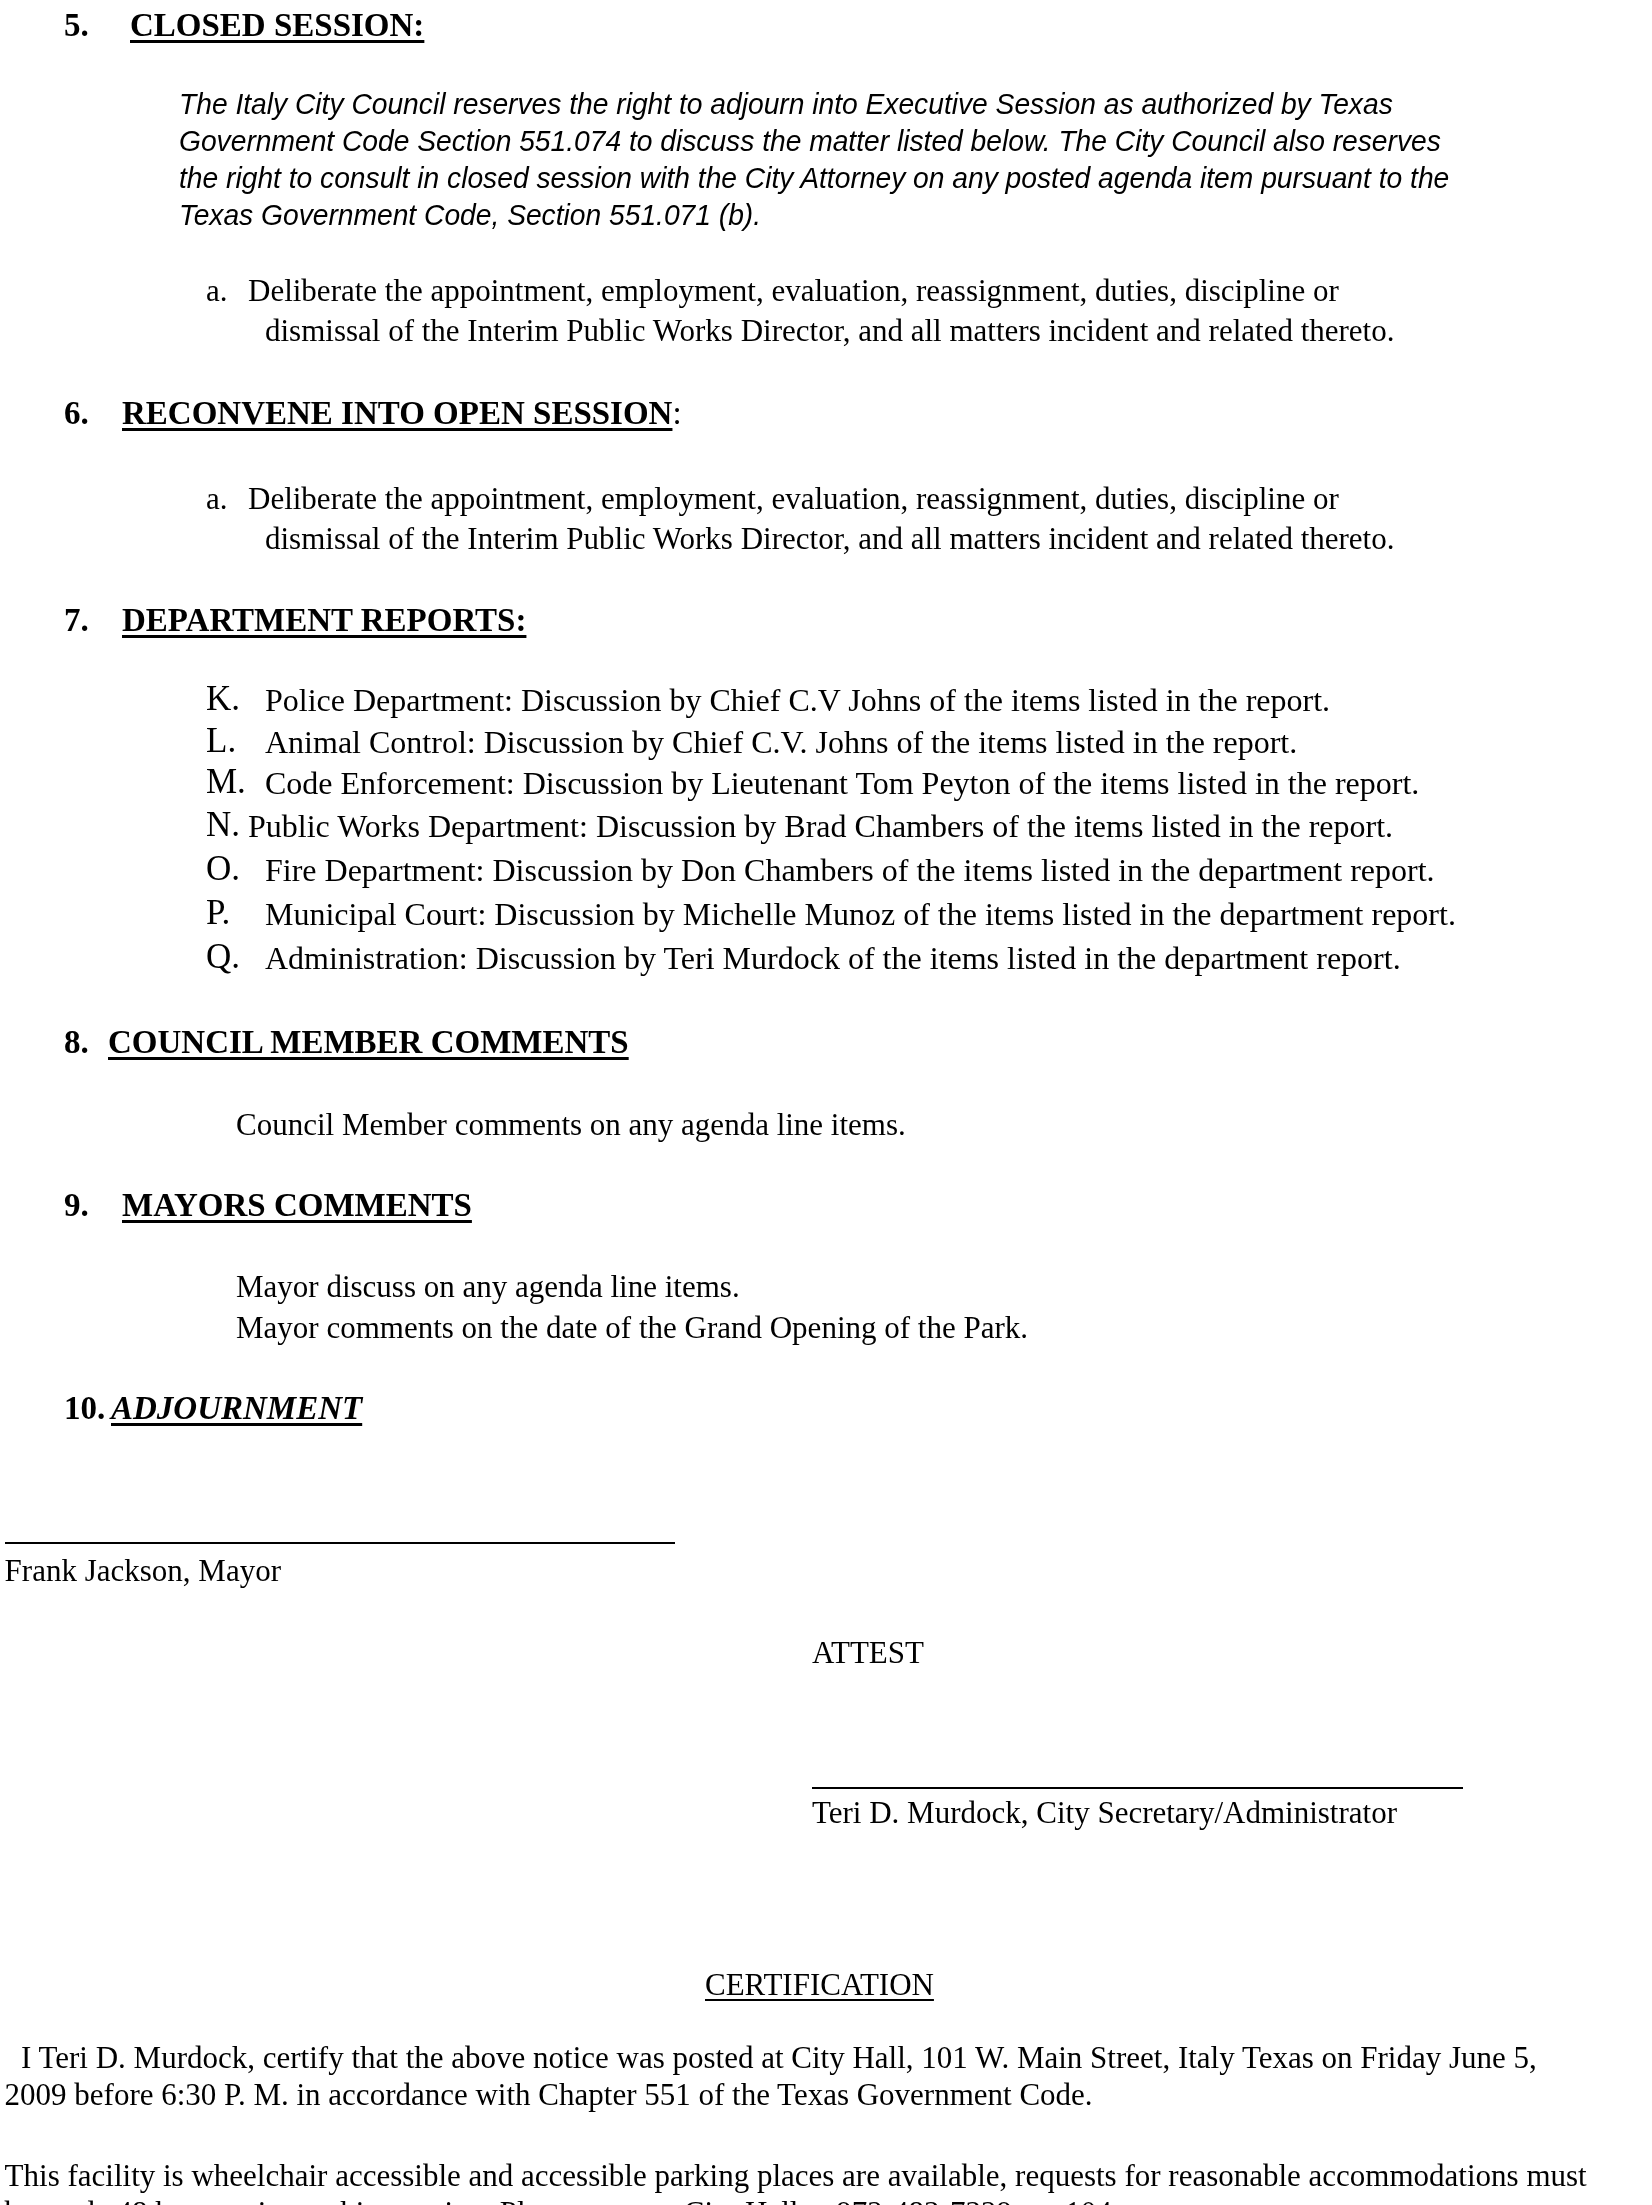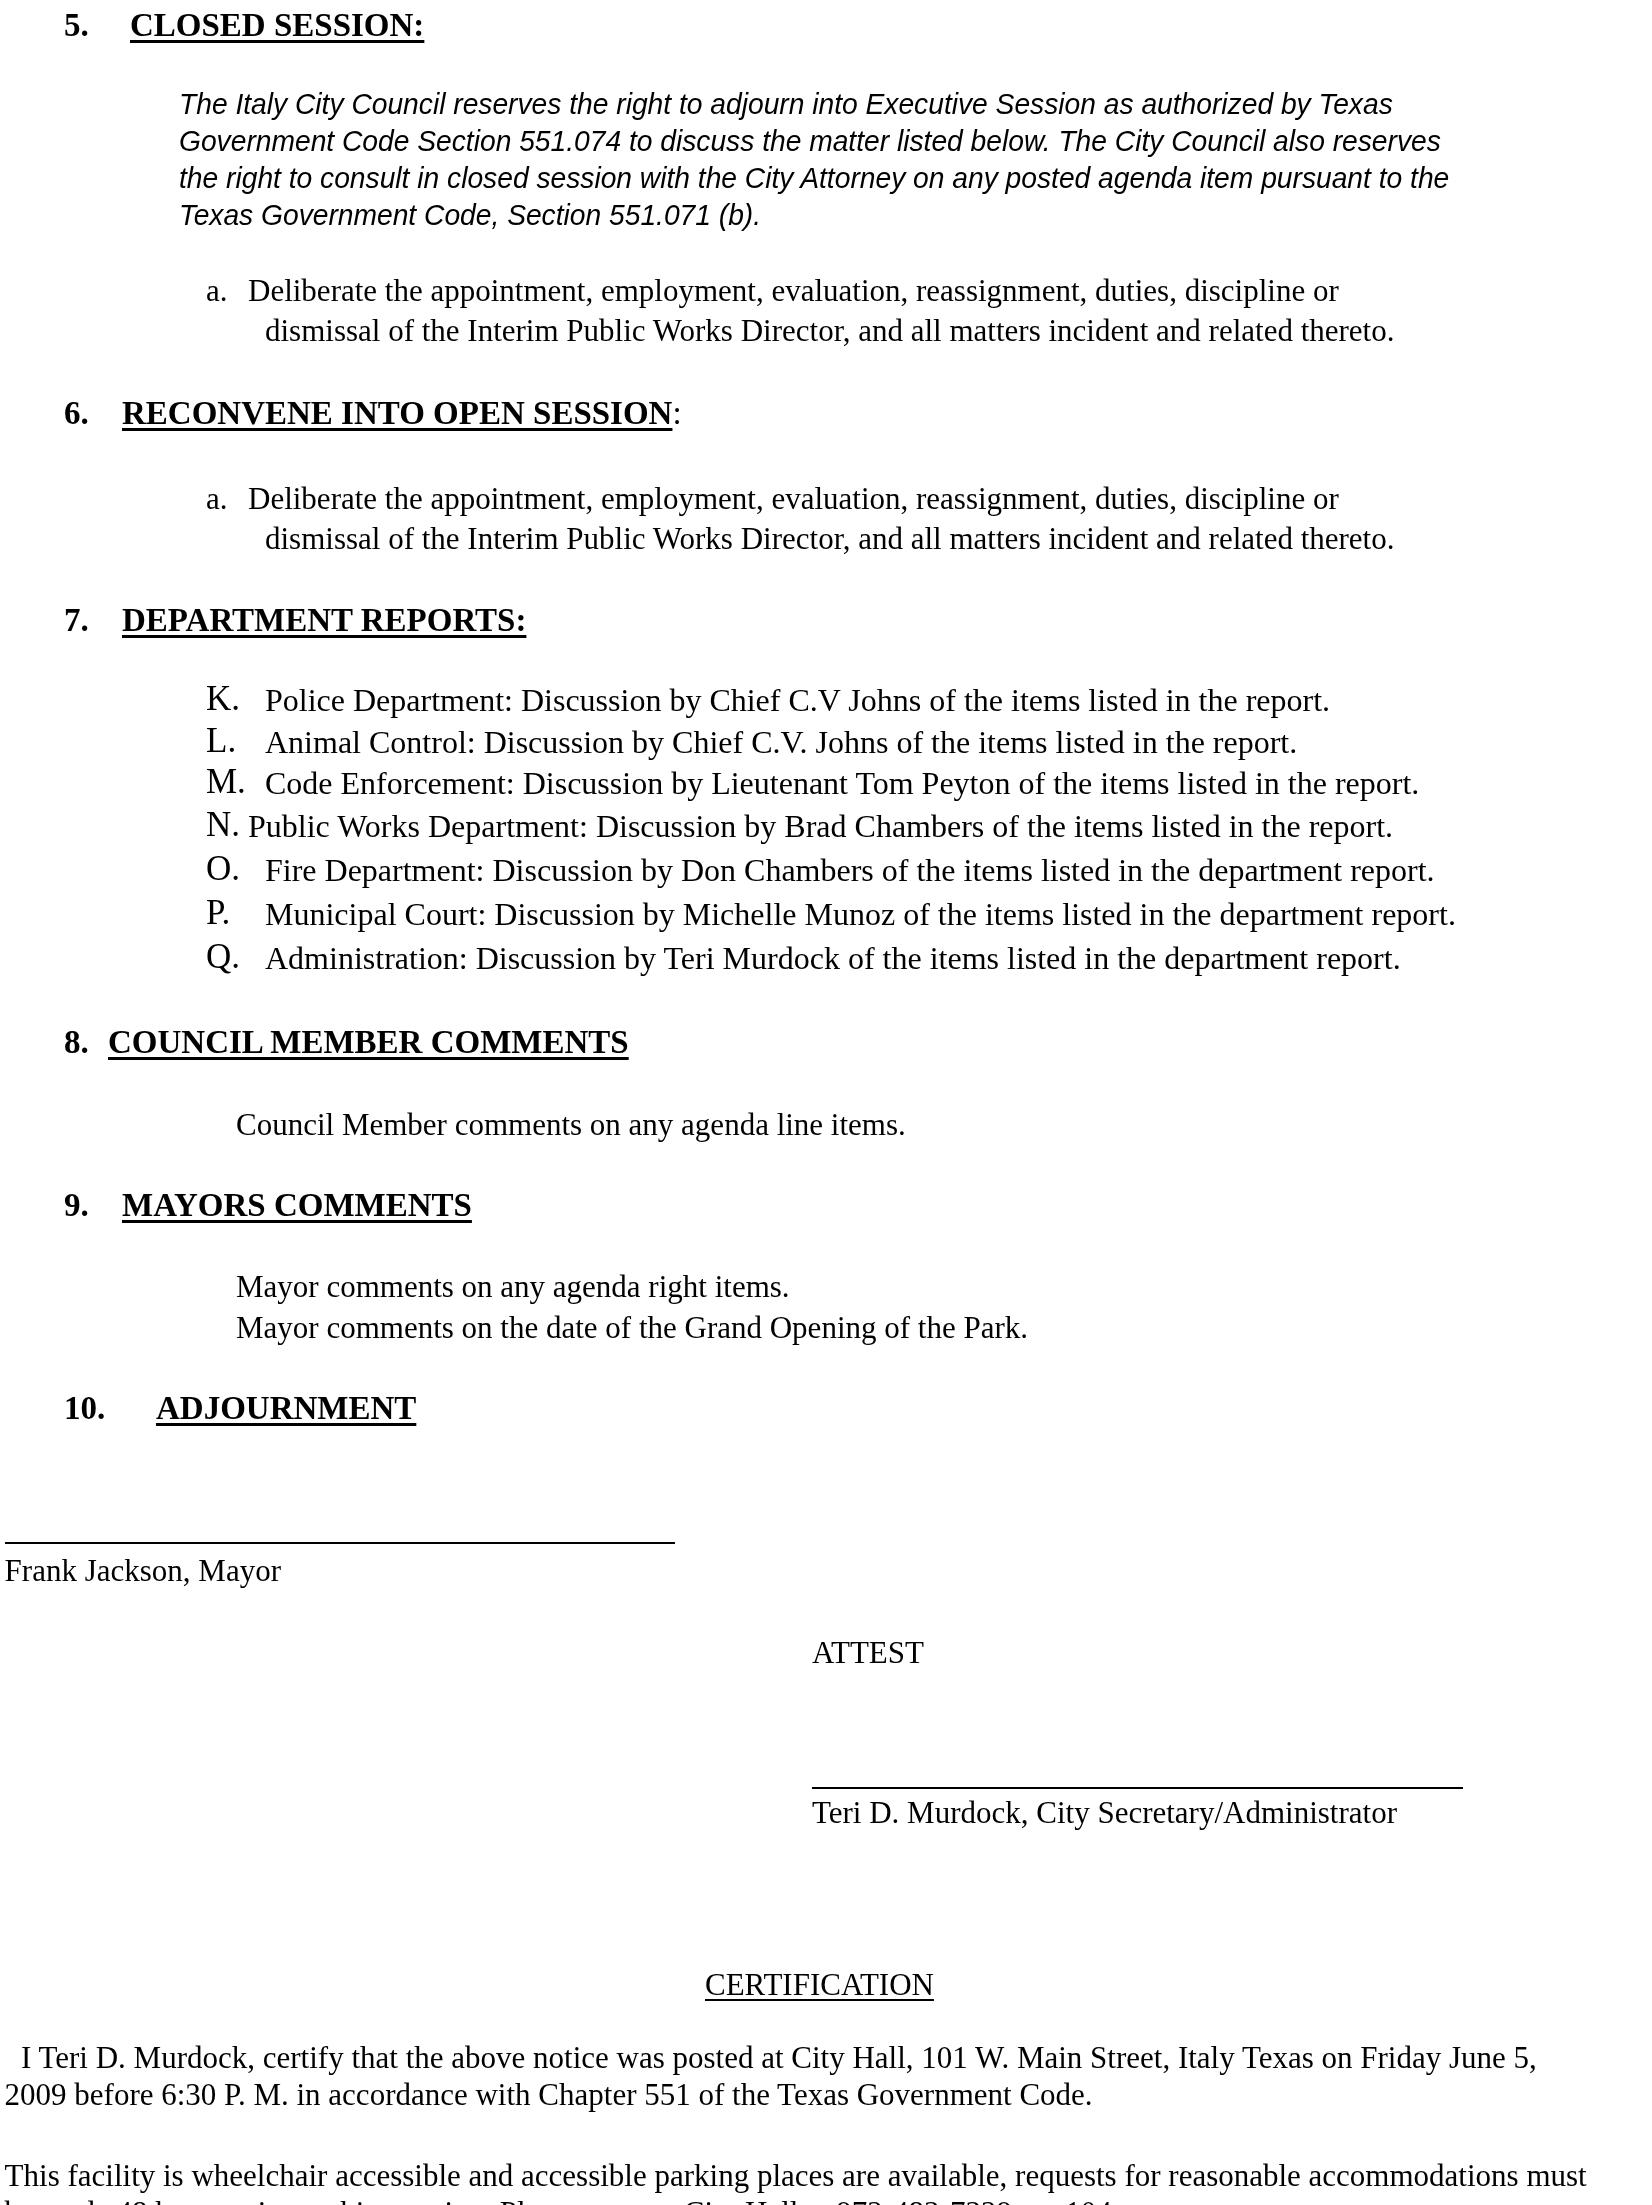--- a/index.html
+++ b/index.html
@@ -85,26 +85,26 @@
 <div class="abs h" style="left:64px; top:1026px;">
   <span class="num">8.</span>
   <span class="u" style="margin-left:44px;">COUNCIL MEMBER COMMENTS</span>
 </div>
 <div class="abs body-t" style="left:236px; top:1109px;">Council Member comments on any agenda line items.</div>
 
 <div class="abs h" style="left:64px; top:1189px;">
   <span class="num">9.</span>
   <span class="u" style="margin-left:58px;">MAYORS COMMENTS</span>
 </div>
-<div class="abs body-t" style="left:236px; top:1271px;">Mayor comments on any agenda right items.</div>
+<div class="abs body-t" style="left:236px; top:1271px;">Mayor discuss on any agenda line items.</div>
 <div class="abs body-t" style="left:236px; top:1312px;">Mayor comments on the date of the Grand Opening of the Park.</div>
 
 <div class="abs h" style="left:64px; top:1392px;">
   <span class="num">10.</span>
-  <span class="u" style="margin-left:92px;">ADJOURNMENT</span>
+  <span class="u" style="margin-left:47px;font-style:italic;">ADJOURNMENT</span>
 </div>
 
 <div class="sig-line" style="left:4.6px; top:1542px; width:670px;"></div>
 <div class="abs body-t" style="left:4.6px; top:1555px;">Frank Jackson, Mayor</div>
 
 <div class="abs body-t" style="left:812px; top:1637px;">ATTEST</div>
 
 <div class="sig-line" style="left:812px; top:1787px; width:651px;"></div>
 <div class="abs body-t" style="left:812px; top:1797px;">Teri D. Murdock, City Secretary/Administrator</div>
 

